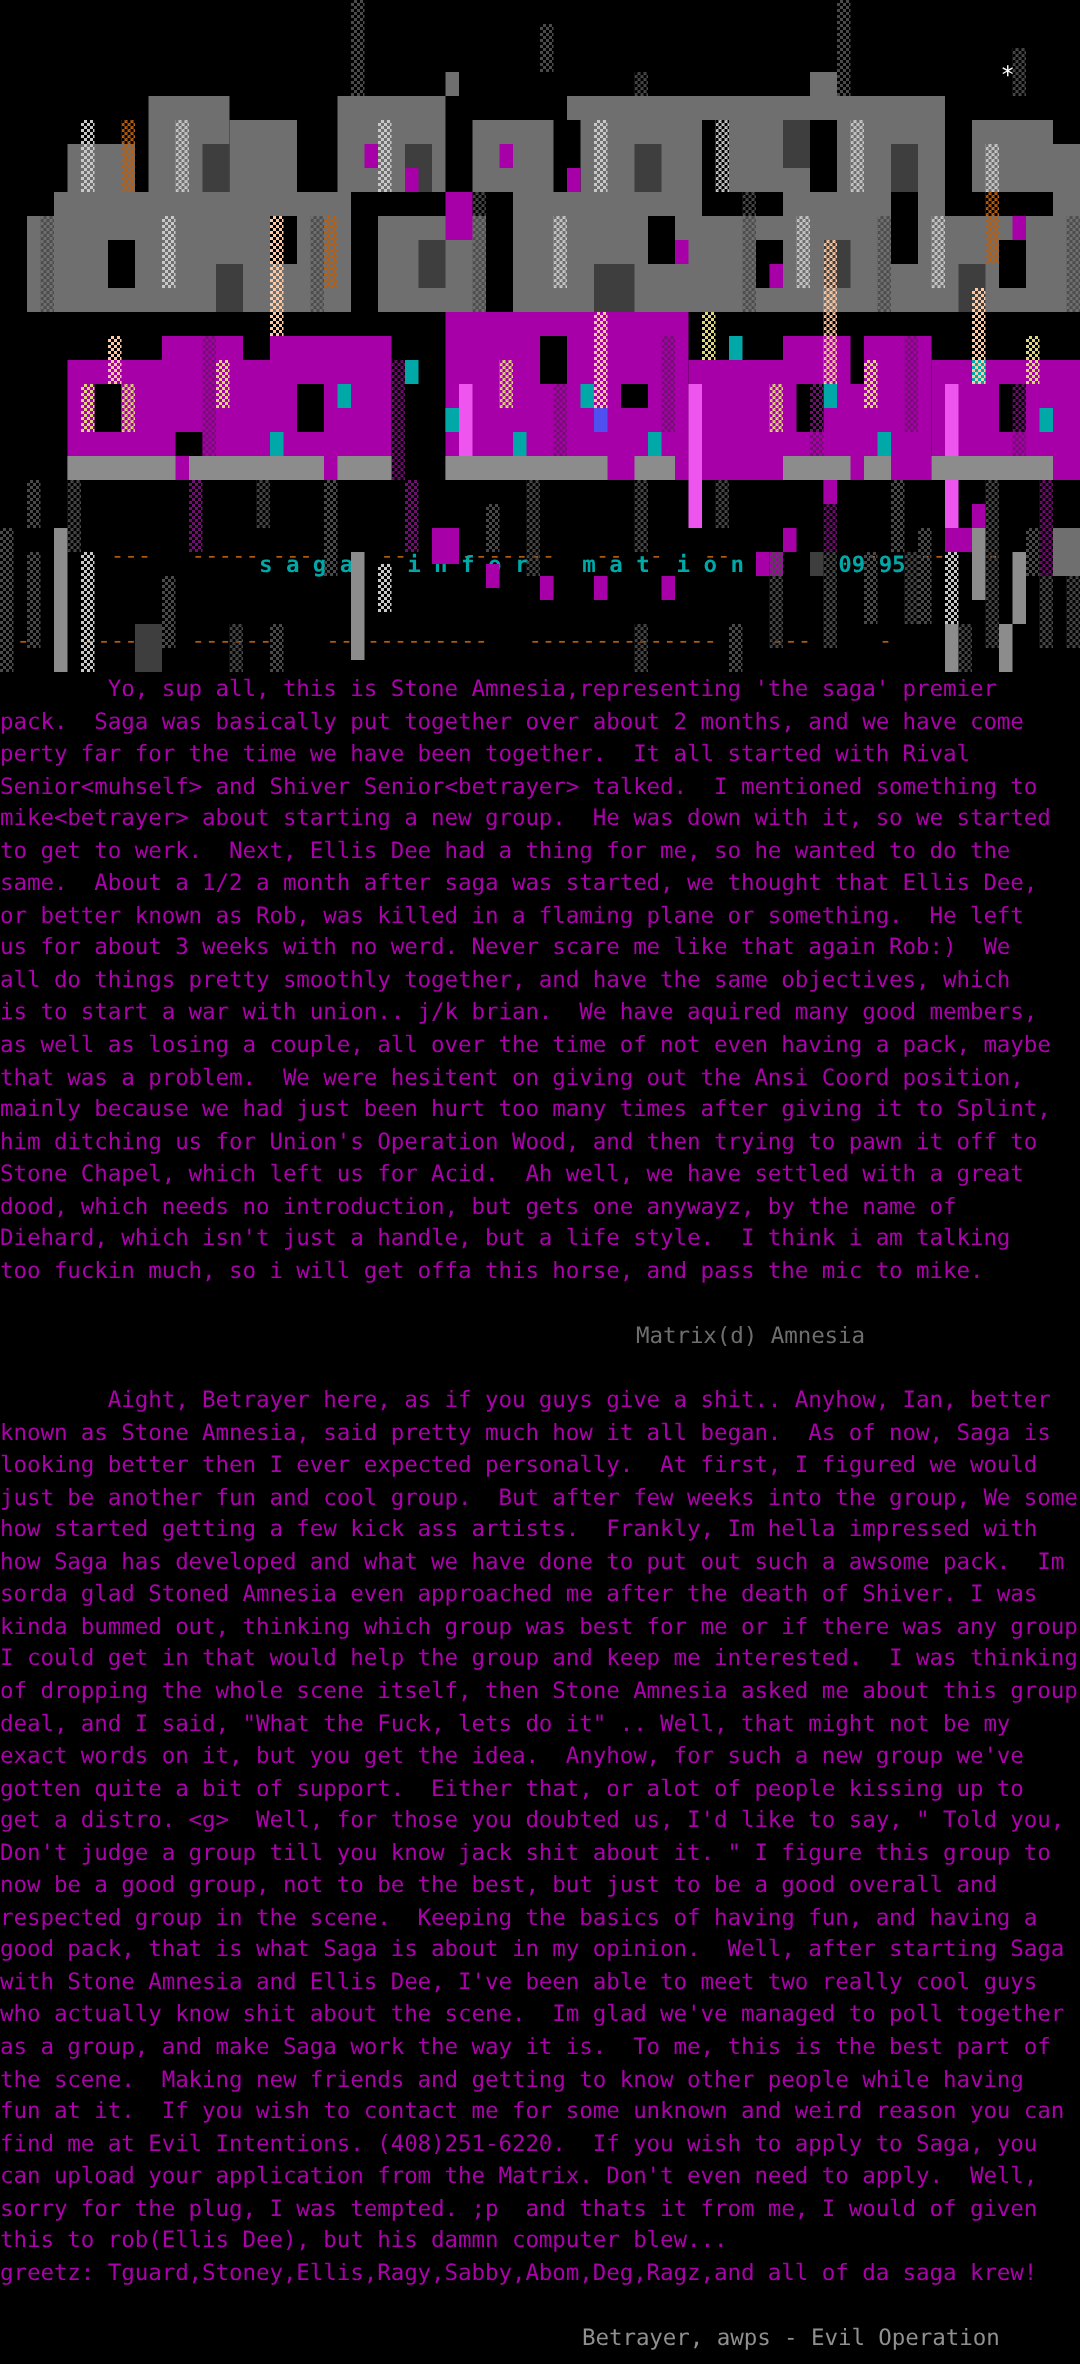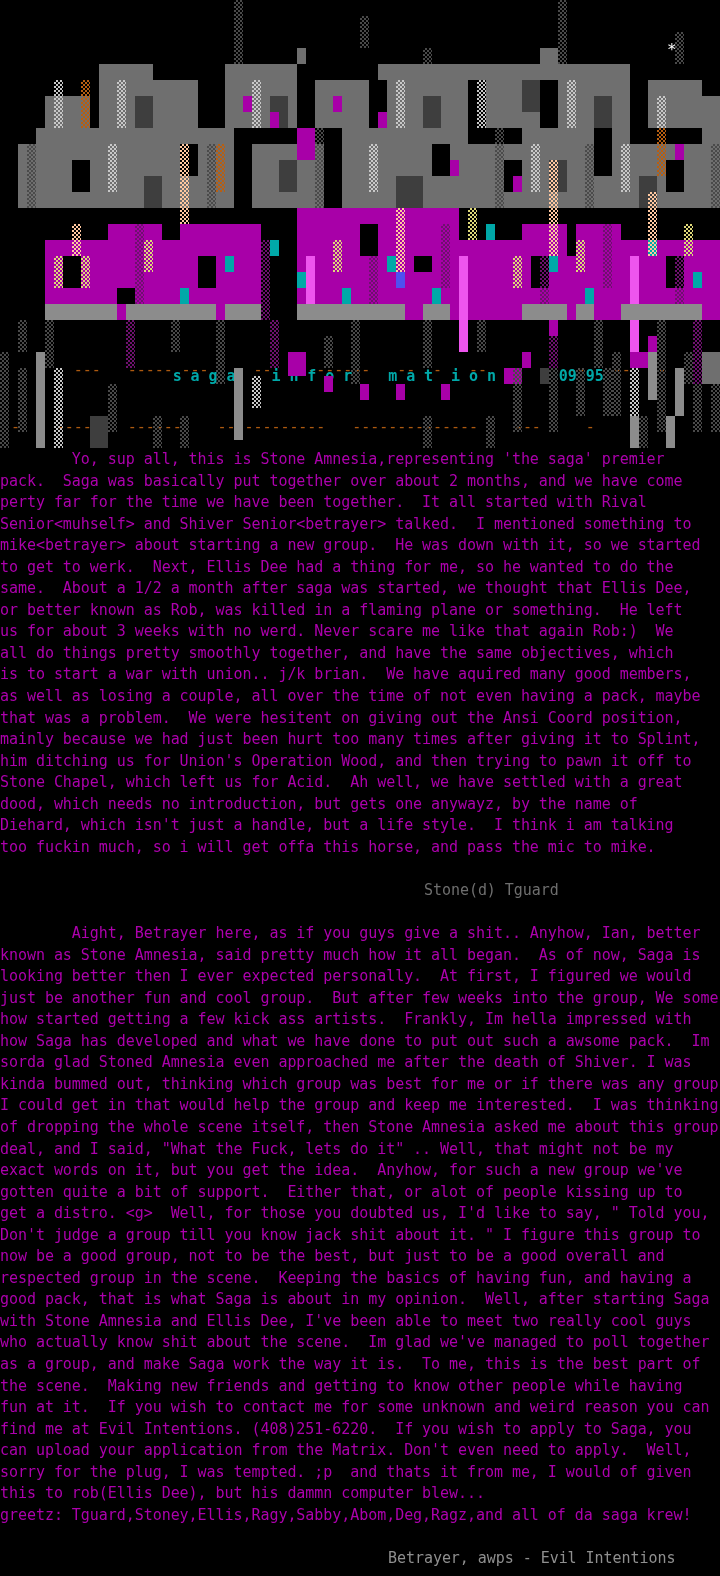--- a/index.html
+++ b/index.html
@@ -270,21 +270,21 @@
 is to start a war with union.. j/k brian.  We have aquired many good members,
 as well as losing a couple, all over the time of not even having a pack, maybe
 that was a problem.  We were hesitent on giving out the Ansi Coord position,
 mainly because we had just been hurt too many times after giving it to Splint,
 him ditching us for Union's Operation Wood, and then trying to pawn it off to
 Stone Chapel, which left us for Acid.  Ah well, we have settled with a great
 dood, which needs no introduction, but gets one anywayz, by the name of
 Diehard, which isn't just a handle, but a life style.  I think i am talking
 too fuckin much, so i will get offa this horse, and pass the mic to mike.</pre>
     <div class="gap"></div>
-    <pre id="sig1">Stone(d) Tguard</pre>
+    <pre id="sig1">Matrix(d) Amnesia</pre>
     <div class="gap"></div>
     <pre id="p2">        Aight, Betrayer here, as if you guys give a shit.. Anyhow, Ian, better
 known as Stone Amnesia, said pretty much how it all began.  As of now, Saga is
 looking better then I ever expected personally.  At first, I figured we would
 just be another fun and cool group.  But after few weeks into the group, We some
 how started getting a few kick ass artists.  Frankly, Im hella impressed with
 how Saga has developed and what we have done to put out such a awsome pack.  Im
 sorda glad Stoned Amnesia even approached me after the death of Shiver. I was
 kinda bummed out, thinking which group was best for me or if there was any group
 I could get in that would help the group and keep me interested.  I was thinking
@@ -301,16 +301,16 @@
 who actually know shit about the scene.  Im glad we've managed to poll together
 as a group, and make Saga work the way it is.  To me, this is the best part of
 the scene.  Making new friends and getting to know other people while having
 fun at it.  If you wish to contact me for some unknown and weird reason you can
 find me at Evil Intentions. (408)251-6220.  If you wish to apply to Saga, you
 can upload your application from the Matrix. Don't even need to apply.  Well,
 sorry for the plug, I was tempted. ;p  and thats it from me, I would of given
 this to rob(Ellis Dee), but his dammn computer blew...
 greetz: Tguard,Stoney,Ellis,Ragy,Sabby,Abom,Deg,Ragz,and all of da saga krew!</pre>
     <div class="gap"></div>
-    <pre id="sig2">Betrayer, awps - Evil Intentions</pre>
+    <pre id="sig2">Betrayer, awps - Evil Operation</pre>
   </div>
 
 </div>
 
 </body></html>

